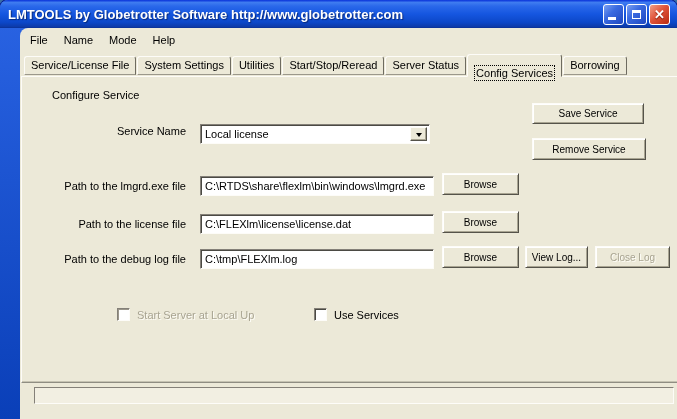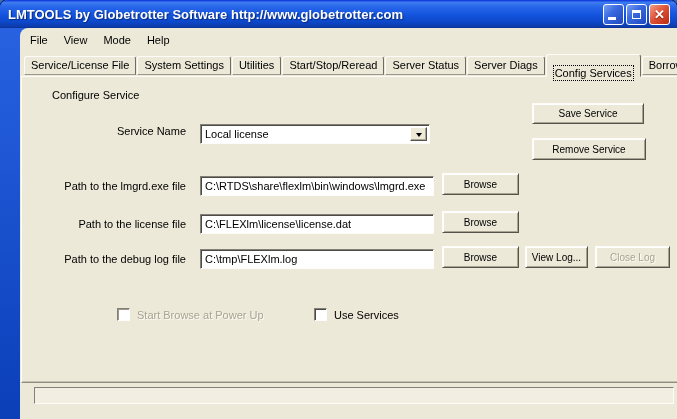--- a/index.html
+++ b/index.html
@@ -134,32 +134,31 @@
       <div class="winbtn red">
           <span class="glyph-close">✕</span>
         </div>
     </div>
   </div>
 
   <div class="client">
 
     <div class="menubar">
       <span class="menu-item">File</span>
-      <span class="menu-item">View</span>
+      <span class="menu-item">Name</span>
       <span class="menu-item">Mode</span>
       <span class="menu-item">Help</span>
     </div>
 
     <div class="tabstrip">
       <div class="tab"><span class="tab-label">Service/License File</span></div>
       <div class="tab"><span class="tab-label">System Settings</span></div>
       <div class="tab"><span class="tab-label">Utilities</span></div>
       <div class="tab"><span class="tab-label">Start/Stop/Reread</span></div>
       <div class="tab"><span class="tab-label">Server Status</span></div>
-      <div class="tab"><span class="tab-label">Server Diags</span></div>
       <div class="tab active"><span class="tab-label">Config Services</span></div>
       <div class="tab"><span class="tab-label">Borrowing</span></div>
     </div>
 
     <div class="panel">
 
       <div class="abs lbl" style="left:30px; top:8px;">Configure Service</div>
 
       <div class="abs lbl rlbl" style="top:44px;">Service Name</div>
       <div class="textbox combo" style="left:178px; top:47px; width:230px; height:20px;">
@@ -180,21 +179,21 @@
       <input class="textbox" style="left: 178px; top: 137px; width: 234px; height: 20px;" value="C:\FLEXlm\license\license.dat">
       <button class="btn" style="left:420px; top:134px; width:77px; height:22px;">Browse</button>
 
       <div class="abs lbl rlbl" style="top:172px;">Path to the debug log file</div>
       <input class="textbox" style="left: 178px; top: 172px; width: 234px; height: 20px;" value="C:\tmp\FLEXlm.log">
       <button class="btn" style="left:420px; top:169px; width:77px; height:22px;">Browse</button>
       <button class="btn" style="left:503px; top:169px; width:63px; height:22px;">View Log...</button>
       <button class="btn disabled" style="left:573px; top:169px; width:75px; height:22px;" disabled="">Close Log</button>
 
       <span class="checkbox disabled" style="left:95px; top:231px;"></span>
-      <div class="abs lbl disabled-text" style="left:115px; top:228px;">Start Browse at Power Up</div>
+      <div class="abs lbl disabled-text" style="left:115px; top:228px;">Start Server at Local Up</div>
 
       <span class="checkbox" style="left:292px; top:231px;"></span>
       <div class="abs lbl" style="left:312px; top:228px;">Use Services</div>
 
     </div>
 
     <div class="statusfield"></div>
 
   </div>
 </div>

